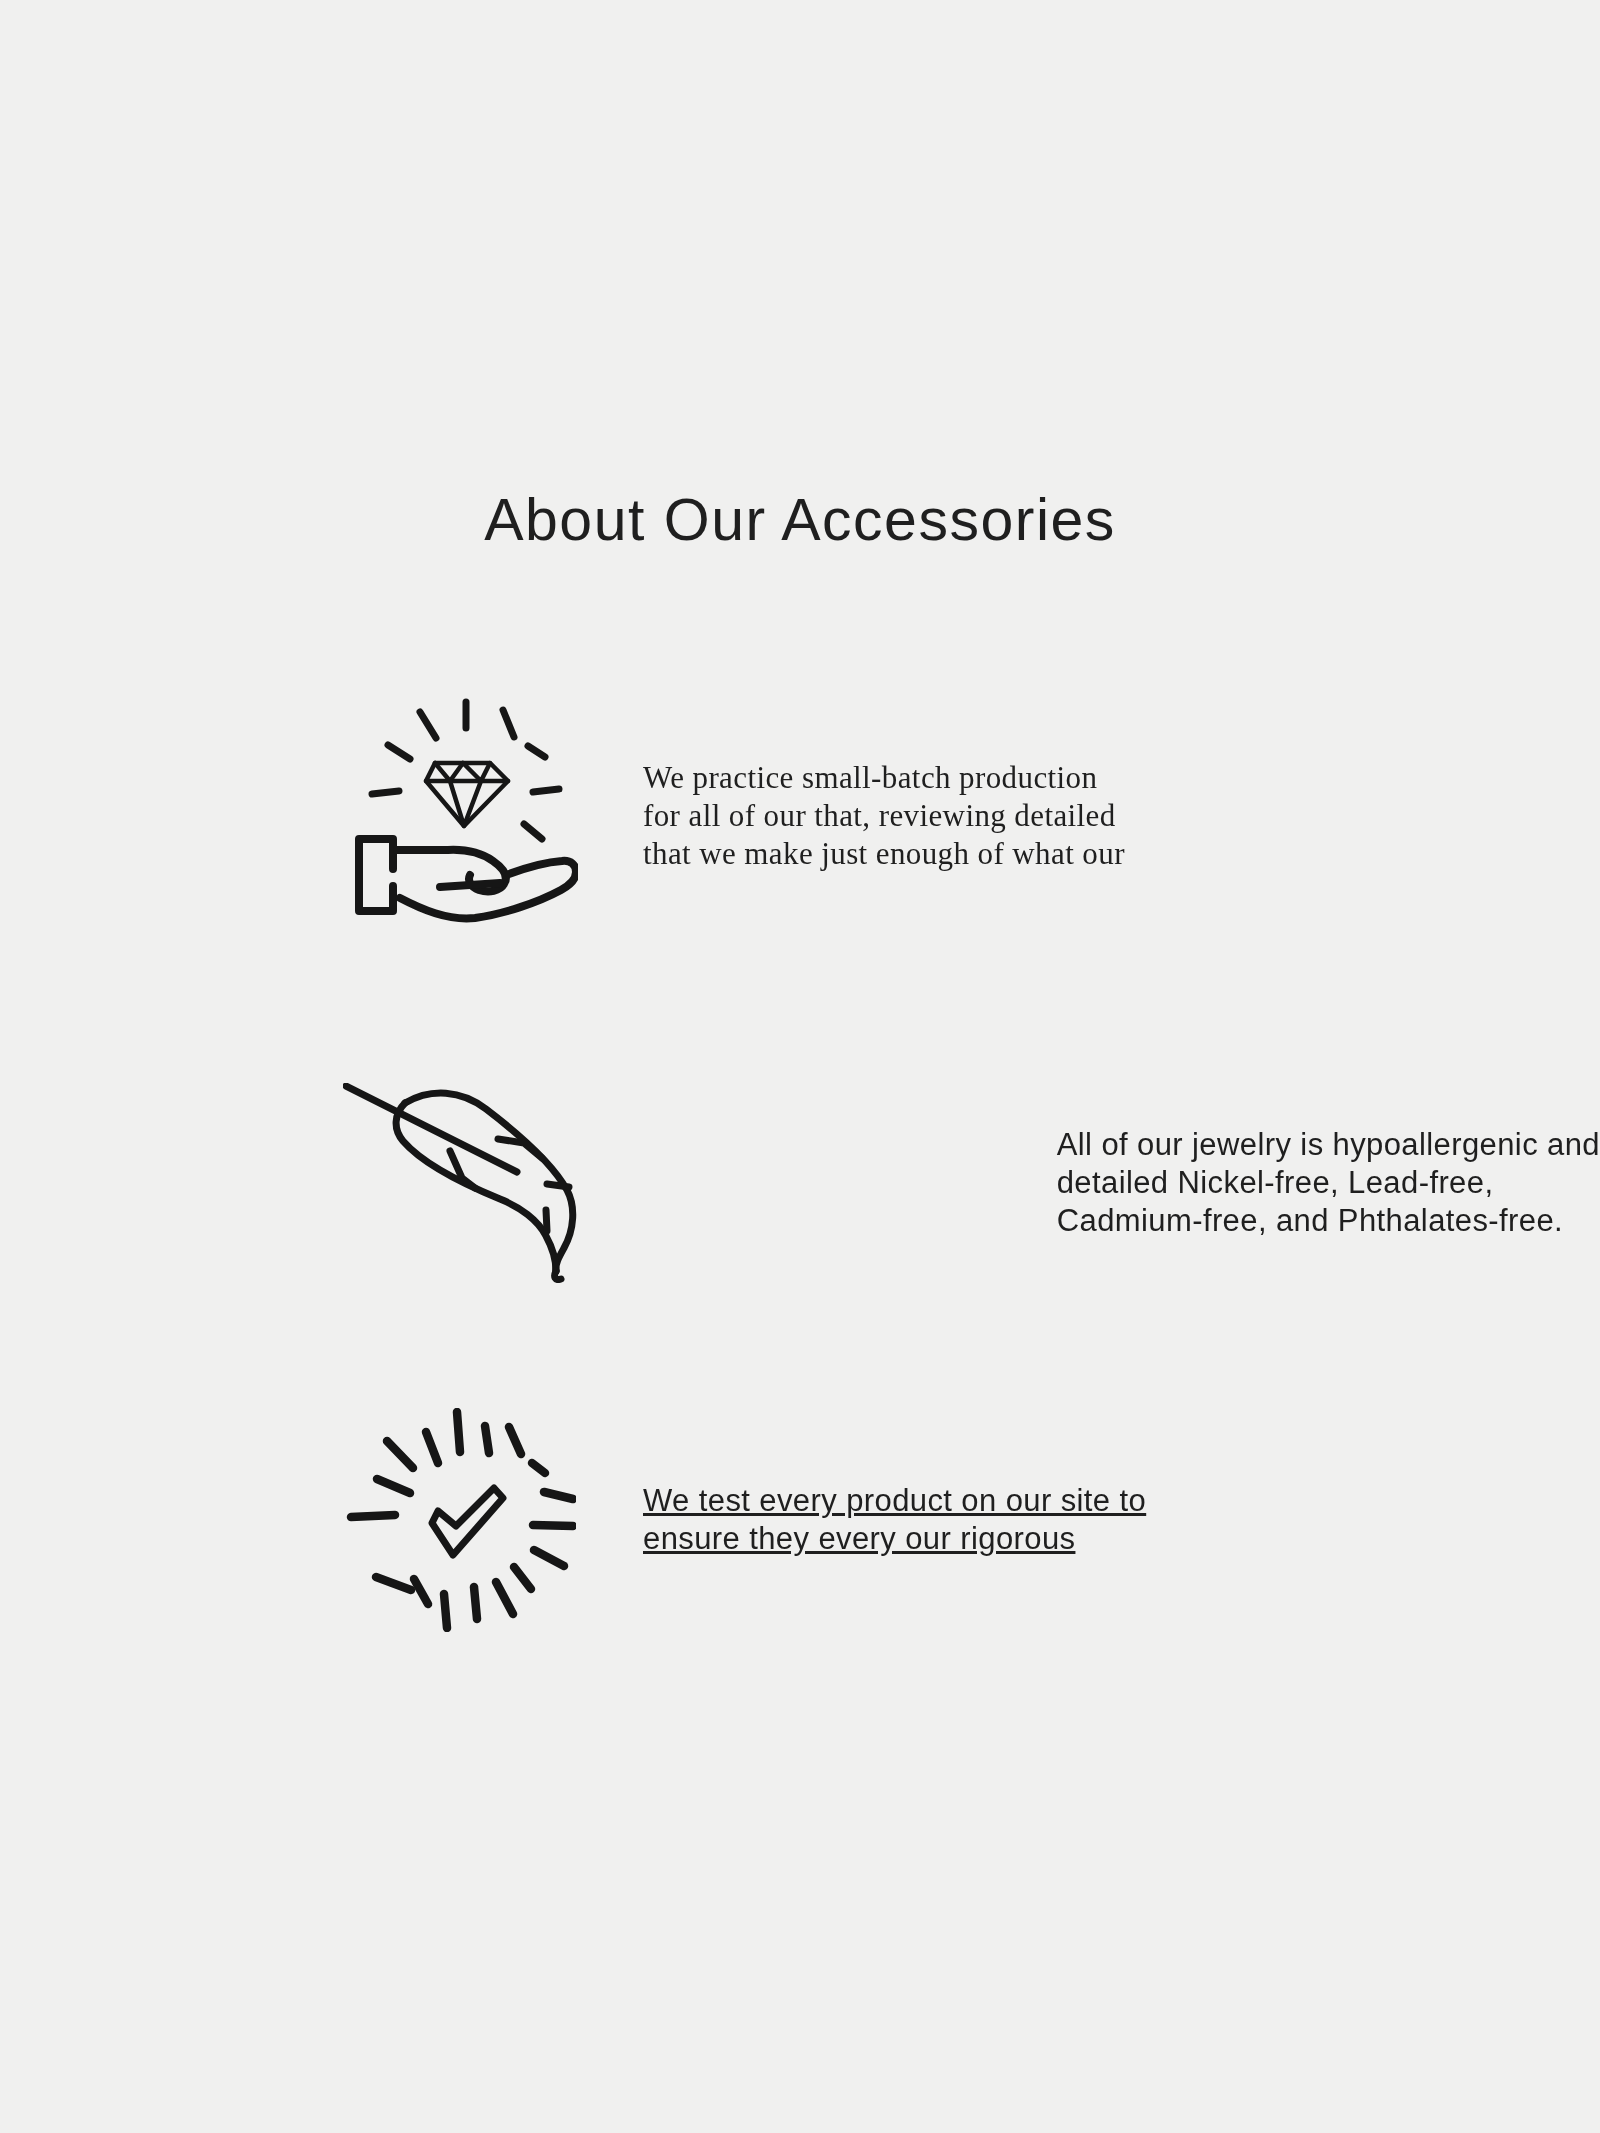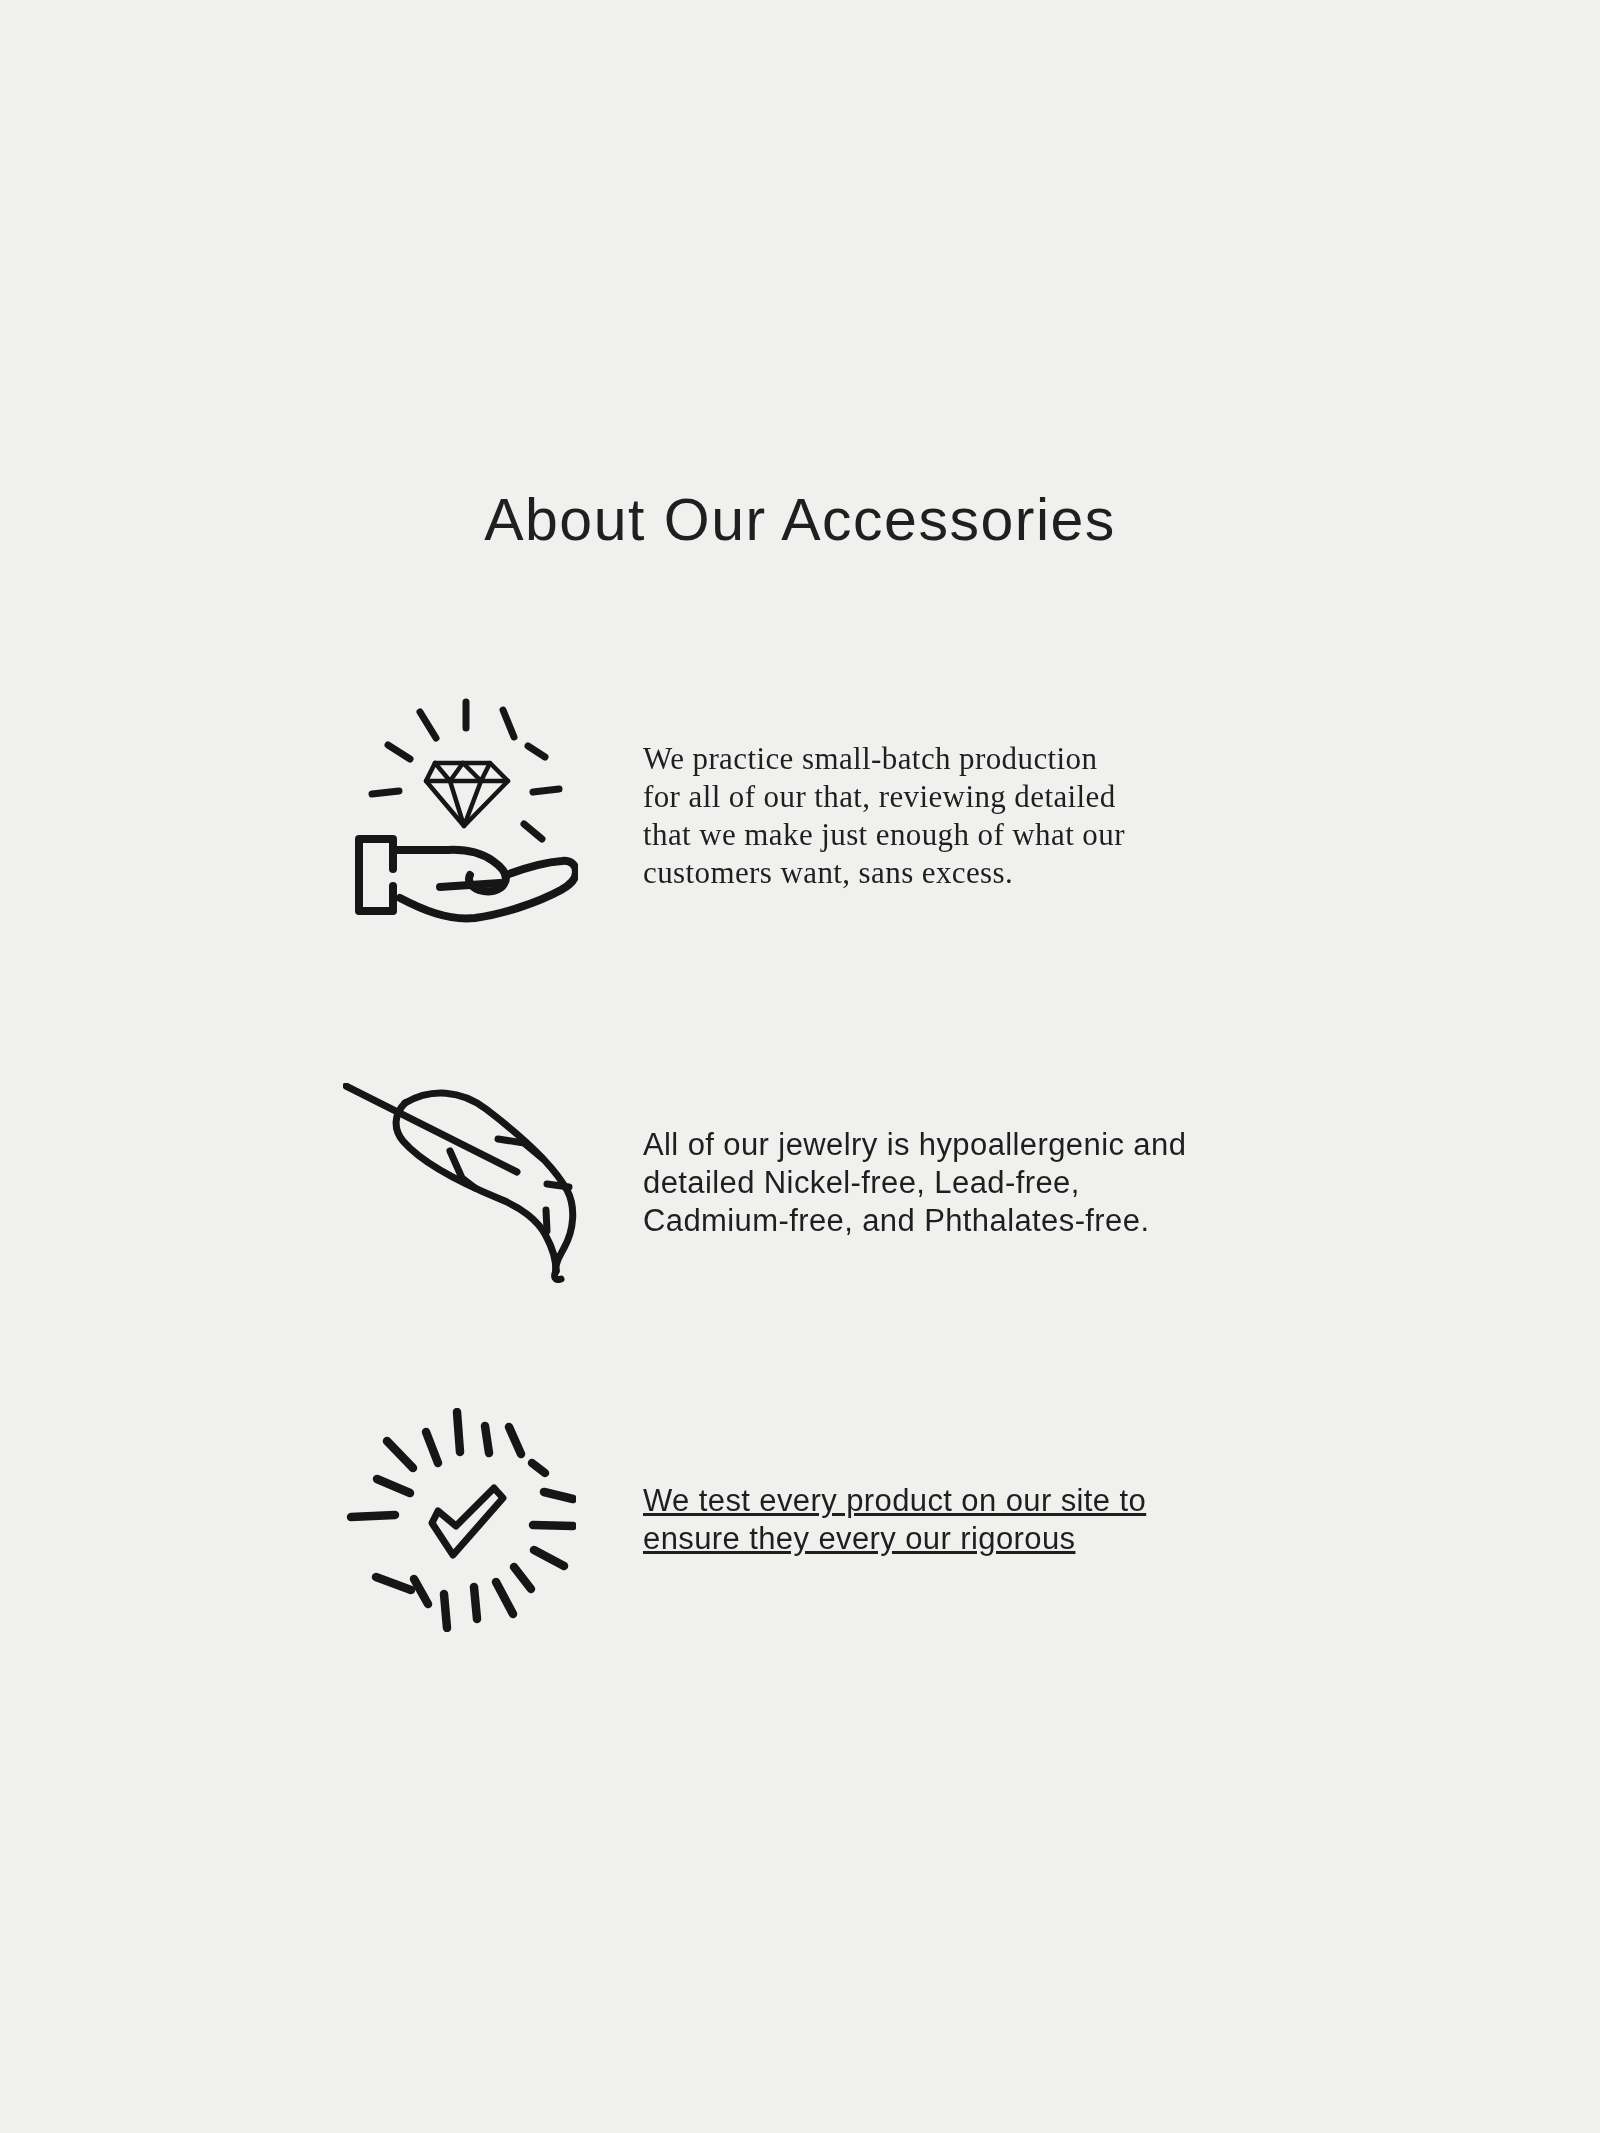--- a/index.html
+++ b/index.html
@@ -18,21 +18,21 @@
     font-size: 59px;
     line-height: 47px;
     font-weight: 400;
     letter-spacing: 1.5px;
     text-align: center;
     color: #1f1f1f;
   }
   .rows { margin-left: 343px; }
   .row { display: flex; align-items: center; }
   .row-1 { margin-top: 154px; font-family: Liberation Serif, serif; }
-  .row-2 { margin-top: 150px; }
+  .row-2 { margin-top: 150px; justify-content: space-between; }
   .row-3 { margin-top: 125px; text-decoration: underline; }
   .icon-cell {
     flex: 0 0 235px;
     width: 235px;
     display: flex;
     justify-content: center;
     align-items: center;
   }
   .text-cell {
     margin-left: 65px;
@@ -82,21 +82,20 @@
               <path d="M97 189 L157 185"></path>
               <path d="M166 176 C185 169 205 164 219 163 C228 162 233 167 233 174 C233 181 227 187 218 192 C194 205 160 216 132 220 C105 223 78 211 57 200"></path>
             </g>
           </g>
         </svg>
       </div>
       <div class="text-cell">
         <div>We practice small-batch production</div>
         <div>for all of our that, reviewing detailed</div>
         <div>that we make just enough of what our</div>
-        <div>customers want, sans excess.</div>
       </div>
     </div>
 
     <div class="row row-2">
       <div class="icon-cell">
         <svg width="235" height="200" viewBox="0 0 235 200">
           <g stroke="#161616" stroke-width="7" fill="none" stroke-linecap="round" stroke-linejoin="round">
             <path d="M3 3 L174 89"></path>
             <path d="M62 20 C88 5 118 7 143 26 C168 45 207 76 224 107 C233 124 231 147 221 165 C216 174 212 181 213 188"></path>
             <path d="M62 20 C51 31 50 46 60 58 C79 80 118 100 157 116 C177 124 195 137 203 153 C209 164 213 175 213 188"></path>

